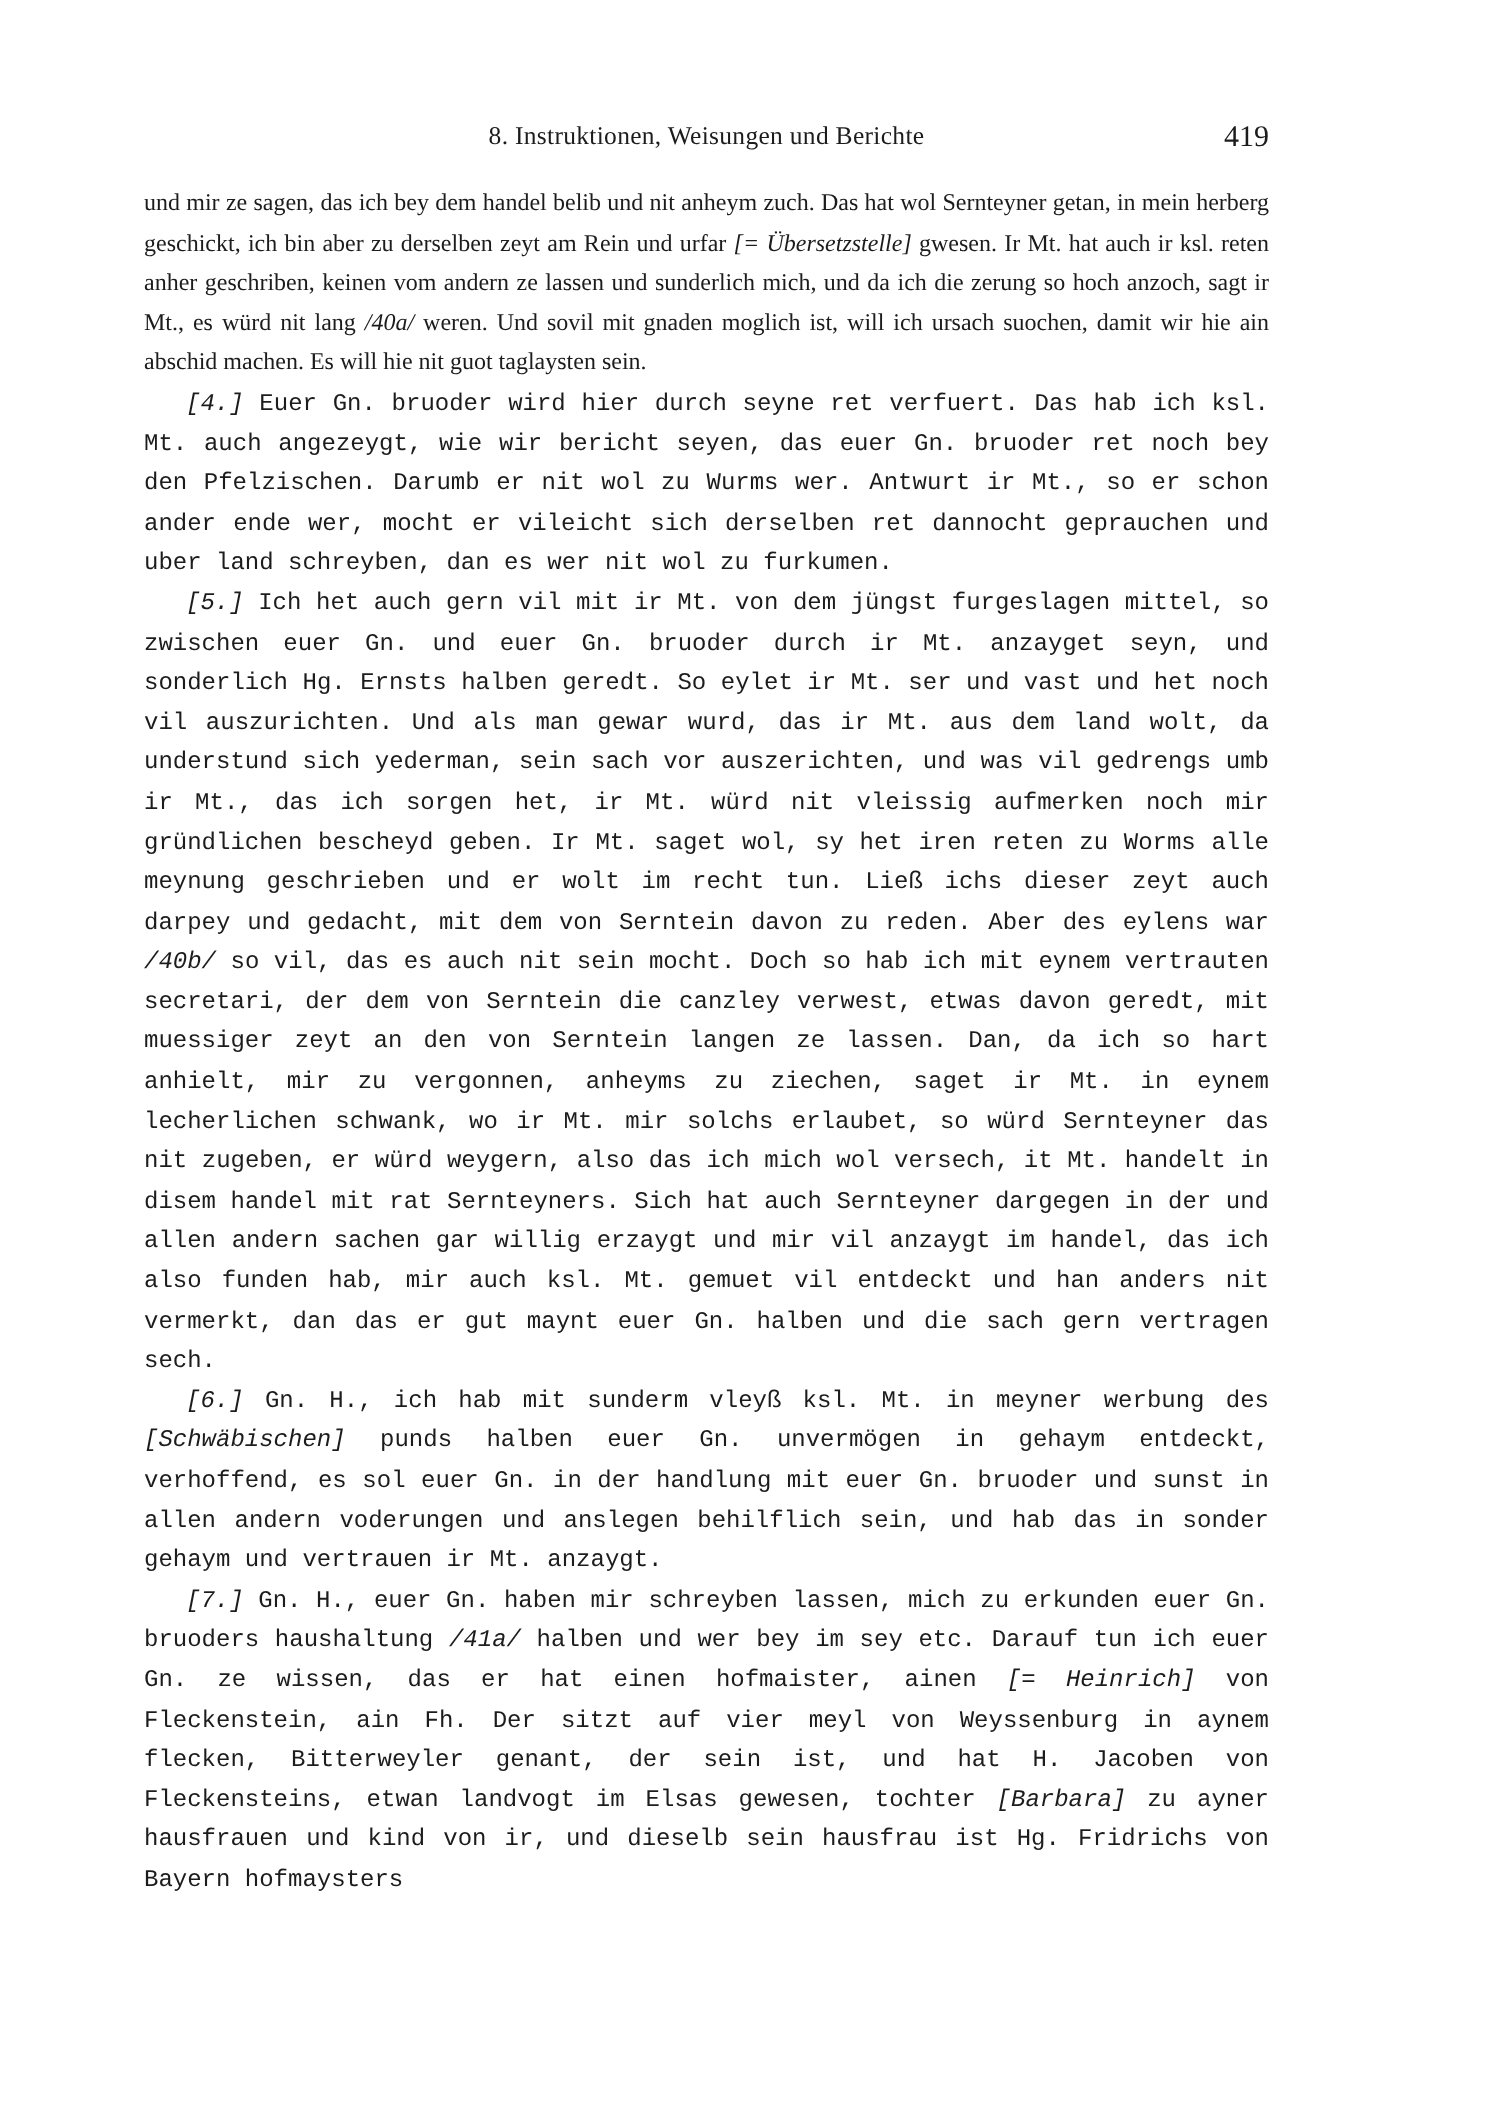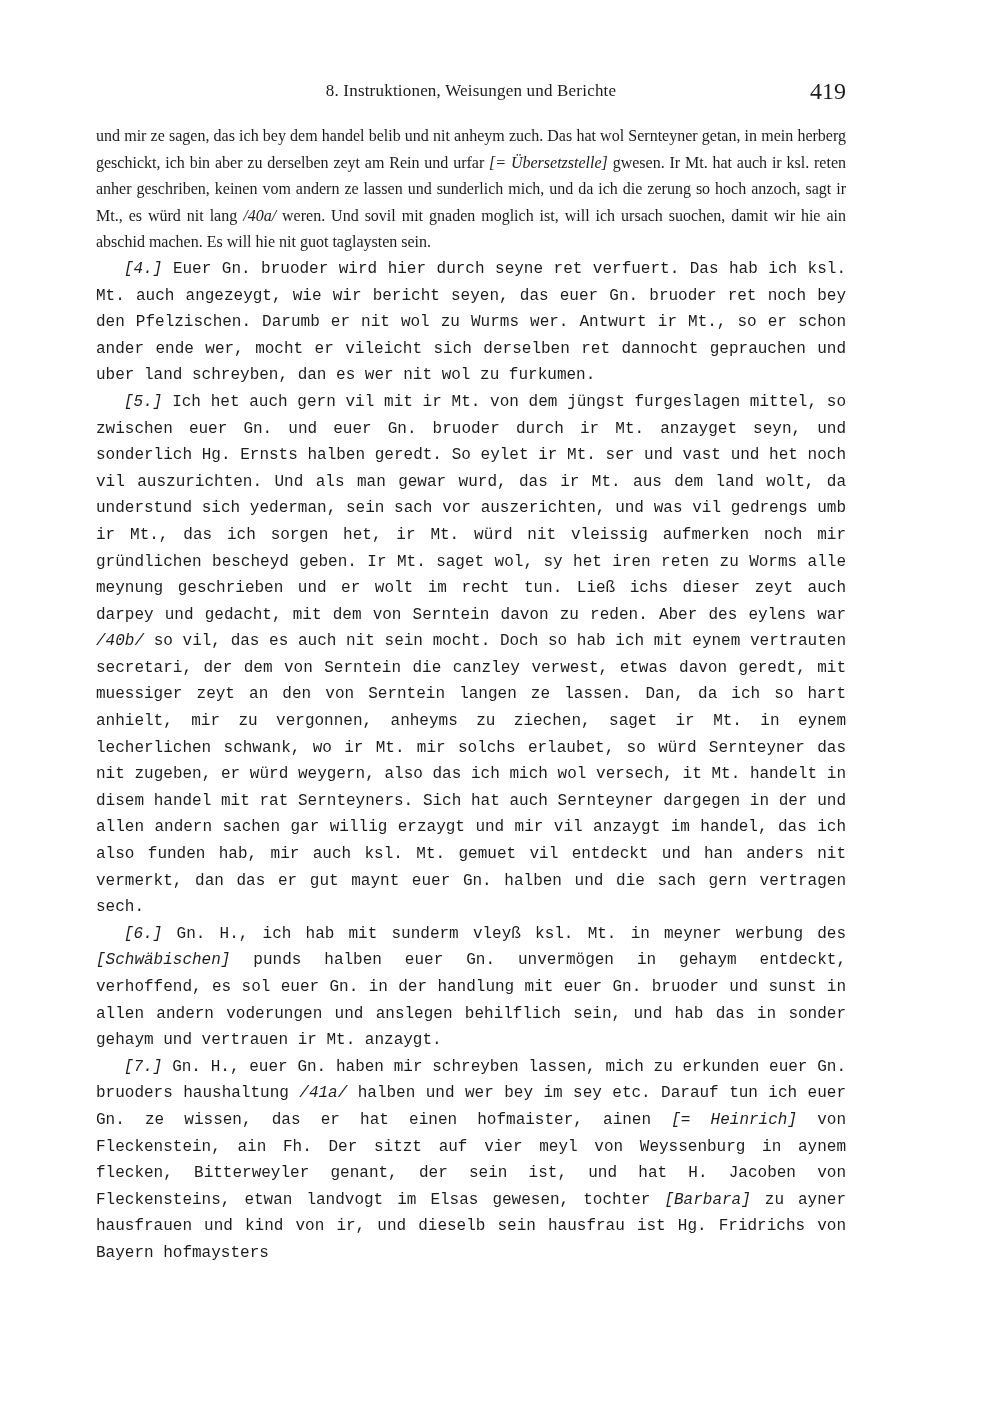--- a/index.html
+++ b/index.html
@@ -28,21 +28,21 @@
   }
   .running-head {
     display: block;
     text-align: center;
     letter-spacing: 0.2px;
   }
   .page-number {
     position: absolute;
     right: 0;
     top: 0;
-    font-size: 24px;
+    font-size: 20px;
     line-height: 26px;
   }
   .text-body {
     font-size: 16px;
     line-height: 26.6px;
     text-align: justify;
     margin-top: 19px;
   }
   .para {
     margin: 0;

